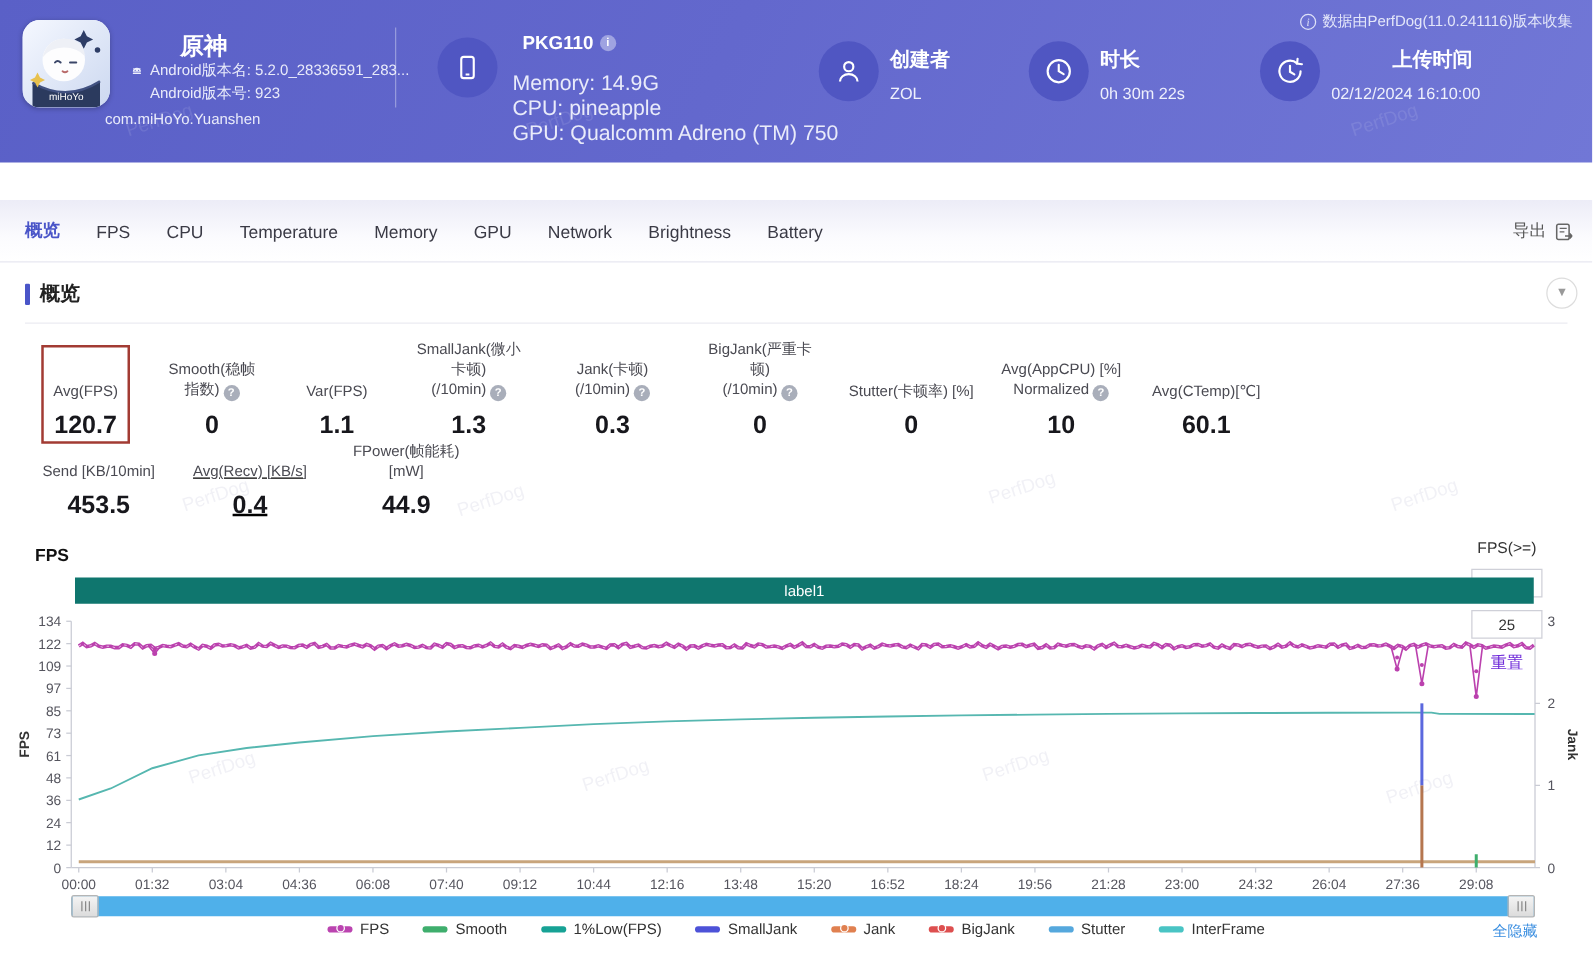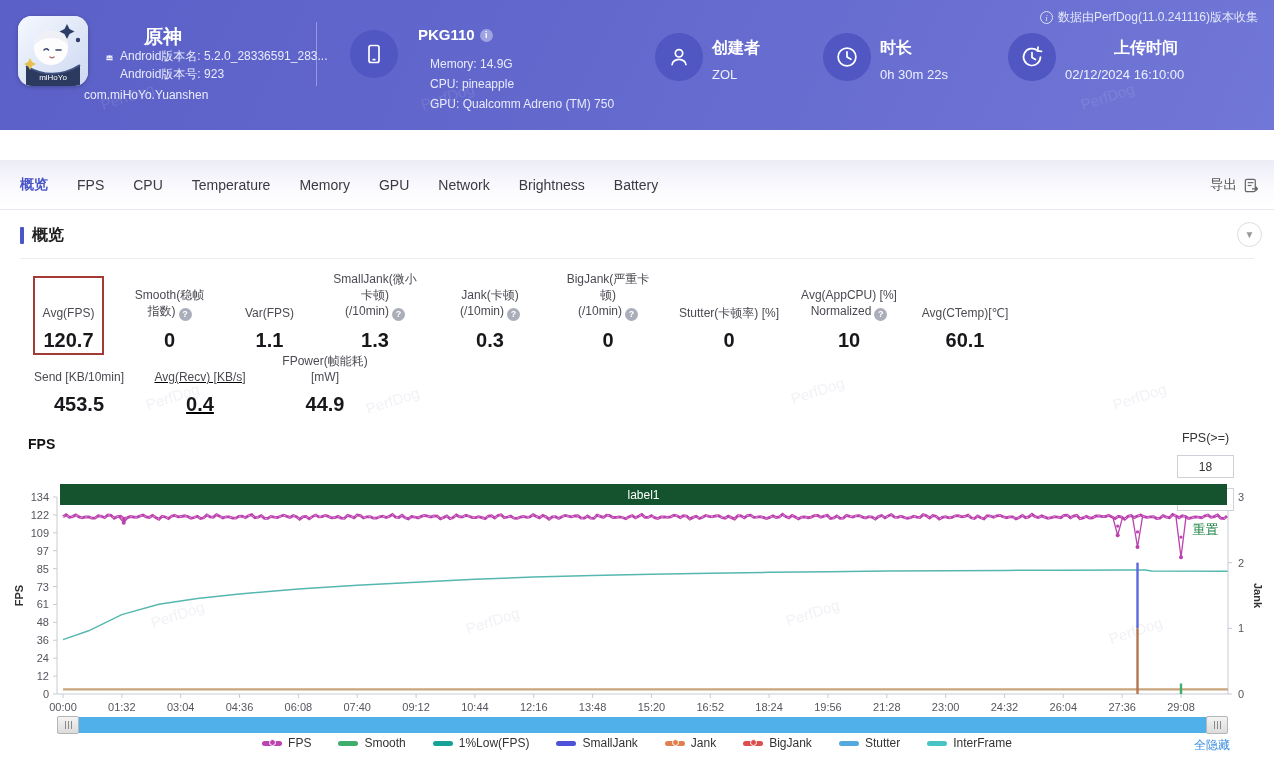--- a/index.html
+++ b/index.html
@@ -14,21 +14,21 @@
               overflow:hidden; background:linear-gradient(160deg,#f3f6fd,#cfdaf2); box-shadow:0 1px 4px rgba(0,0,0,.25); }
   .app-name { position:absolute; left:103px; top:24px; font-size:19px; font-weight:bold;margin-left:41px; }
   .android-line { position:absolute; left:120px; font-size:12px; color:#e9ebfa; white-space:nowrap; }
   .android-glyph { position:absolute; left:103px; top:52px; }
   .pkg-name { position:absolute; left:84px; top:88px; font-size:12px; color:#e9ebfa; }
   .v-divider { position:absolute; left:316px; top:22px; width:1px; height:64px; background:rgba(255,255,255,.35); }
   .circle-ic { position:absolute; width:48px; height:48px; border-radius:50%; background:#5056c2;
                display:flex; align-items:center; justify-content:center; }
   .hd-label { position:absolute; font-size:16px; font-weight:bold; }
   .hd-value { position:absolute; font-size:13px; color:#eef0fc; }
-  .dev-line { position:absolute; left:430px; font-size:12px; color:#e9ebfa; white-space:nowrap; }
+  .dev-line { position:absolute; left:410px; font-size:17px; color:#e9ebfa; white-space:nowrap; }
   .dev-name { position:absolute; left:418px; top:26px; font-size:15px; font-weight:bold; }
   .i-badge { display:inline-block; width:13px; height:13px; border-radius:50%; background:rgba(235,238,250,.45);
              color:#fff; font-size:9px; font-weight:bold; text-align:center; line-height:13px; margin-left:5px; vertical-align:2px; }
   .collect-note { position:absolute; right:16px; top:9px; font-size:12px; color:#e3e6f9; display:flex; align-items:center; gap:5px; }
   .o-info { display:inline-block; width:13px; height:13px; border-radius:50%; border:1px solid #dfe2f8; color:#dfe2f8;
             font-size:9px; text-align:center; line-height:12px; font-style:italic; font-family:"Liberation Serif",serif; }
 
   
   .notebar { position:absolute; left:0; top:130px; width:1274px; height:30px; background:#5d64cd;
              display:flex; align-items:center; padding-left:20px; box-shadow:inset 0 1px 0 rgba(255,255,255,.12); }
@@ -63,22 +63,22 @@
   .r1 .m-label { height:42px; }
   .r2 .m-label { height:20px; }
   .m-value { font-size:20px; font-weight:bold; color:#17171c; margin-top:8px; }
   .help-ic { display:inline-block; width:13px; height:13px; border-radius:50%; background:#a9aeba; color:#fff;
              font-size:9px; font-weight:bold; text-align:center; line-height:13px; margin-left:3px; vertical-align:-2px; }
 
   
   .fps-title { position:absolute; left:28px; top:436px; font-size:14px; font-weight:bold; color:#111; }
   .fps-filter { position:absolute; right:40px; top:431px; display:flex; align-items:center; gap:10px; font-size:12.5px; color:#333;flex-direction:column; }
   .fps-filter input { width:57px; height:23px; border:1px solid #cfd0d8; text-align:center; font-size:12px; color:#333; outline:none; }
-  .reset-link { color:#15803d; font-size:13px; cursor:pointer; }
-  .label1-bar { position:absolute; left:60px; top:484px; width:1167px; height:21px; background:#14532d;
+  .reset-link { color:#6d28d9; font-size:13px; cursor:pointer; }
+  .label1-bar { position:absolute; left:60px; top:462px; width:1167px; height:21px; background:#0f766e;
                 color:#fff; font-size:12px; display:flex; align-items:center; justify-content:center; }
   #chart-svg { position:absolute; left:0; top:0; width:1274px; height:763px; }
   #chart-svg text.tick { font-size:11px; fill:#55555e; font-family:"Liberation Sans",sans-serif; }
   #chart-svg text.axis-title { font-size:11px; fill:#333; font-weight:bold; font-family:"Liberation Sans",sans-serif; }
 
   .scrollbar { position:absolute; left:57px; top:717px; width:1171px; height:16px; background:#4fb0ea; border-radius:2px; }
   .sb-handle { position:absolute; top:-1px; width:22px; height:18px; background:linear-gradient(#f4f4f4,#dcdcdc);
                border:1px solid #b5b5b5; border-radius:2px; display:flex; align-items:center; justify-content:center; gap:2px; cursor:ew-resize; }
   .sb-handle i { display:block; width:1px; height:8px; background:#8a8a8a; }
   .sb-left { left:0; } .sb-right { right:0; }

